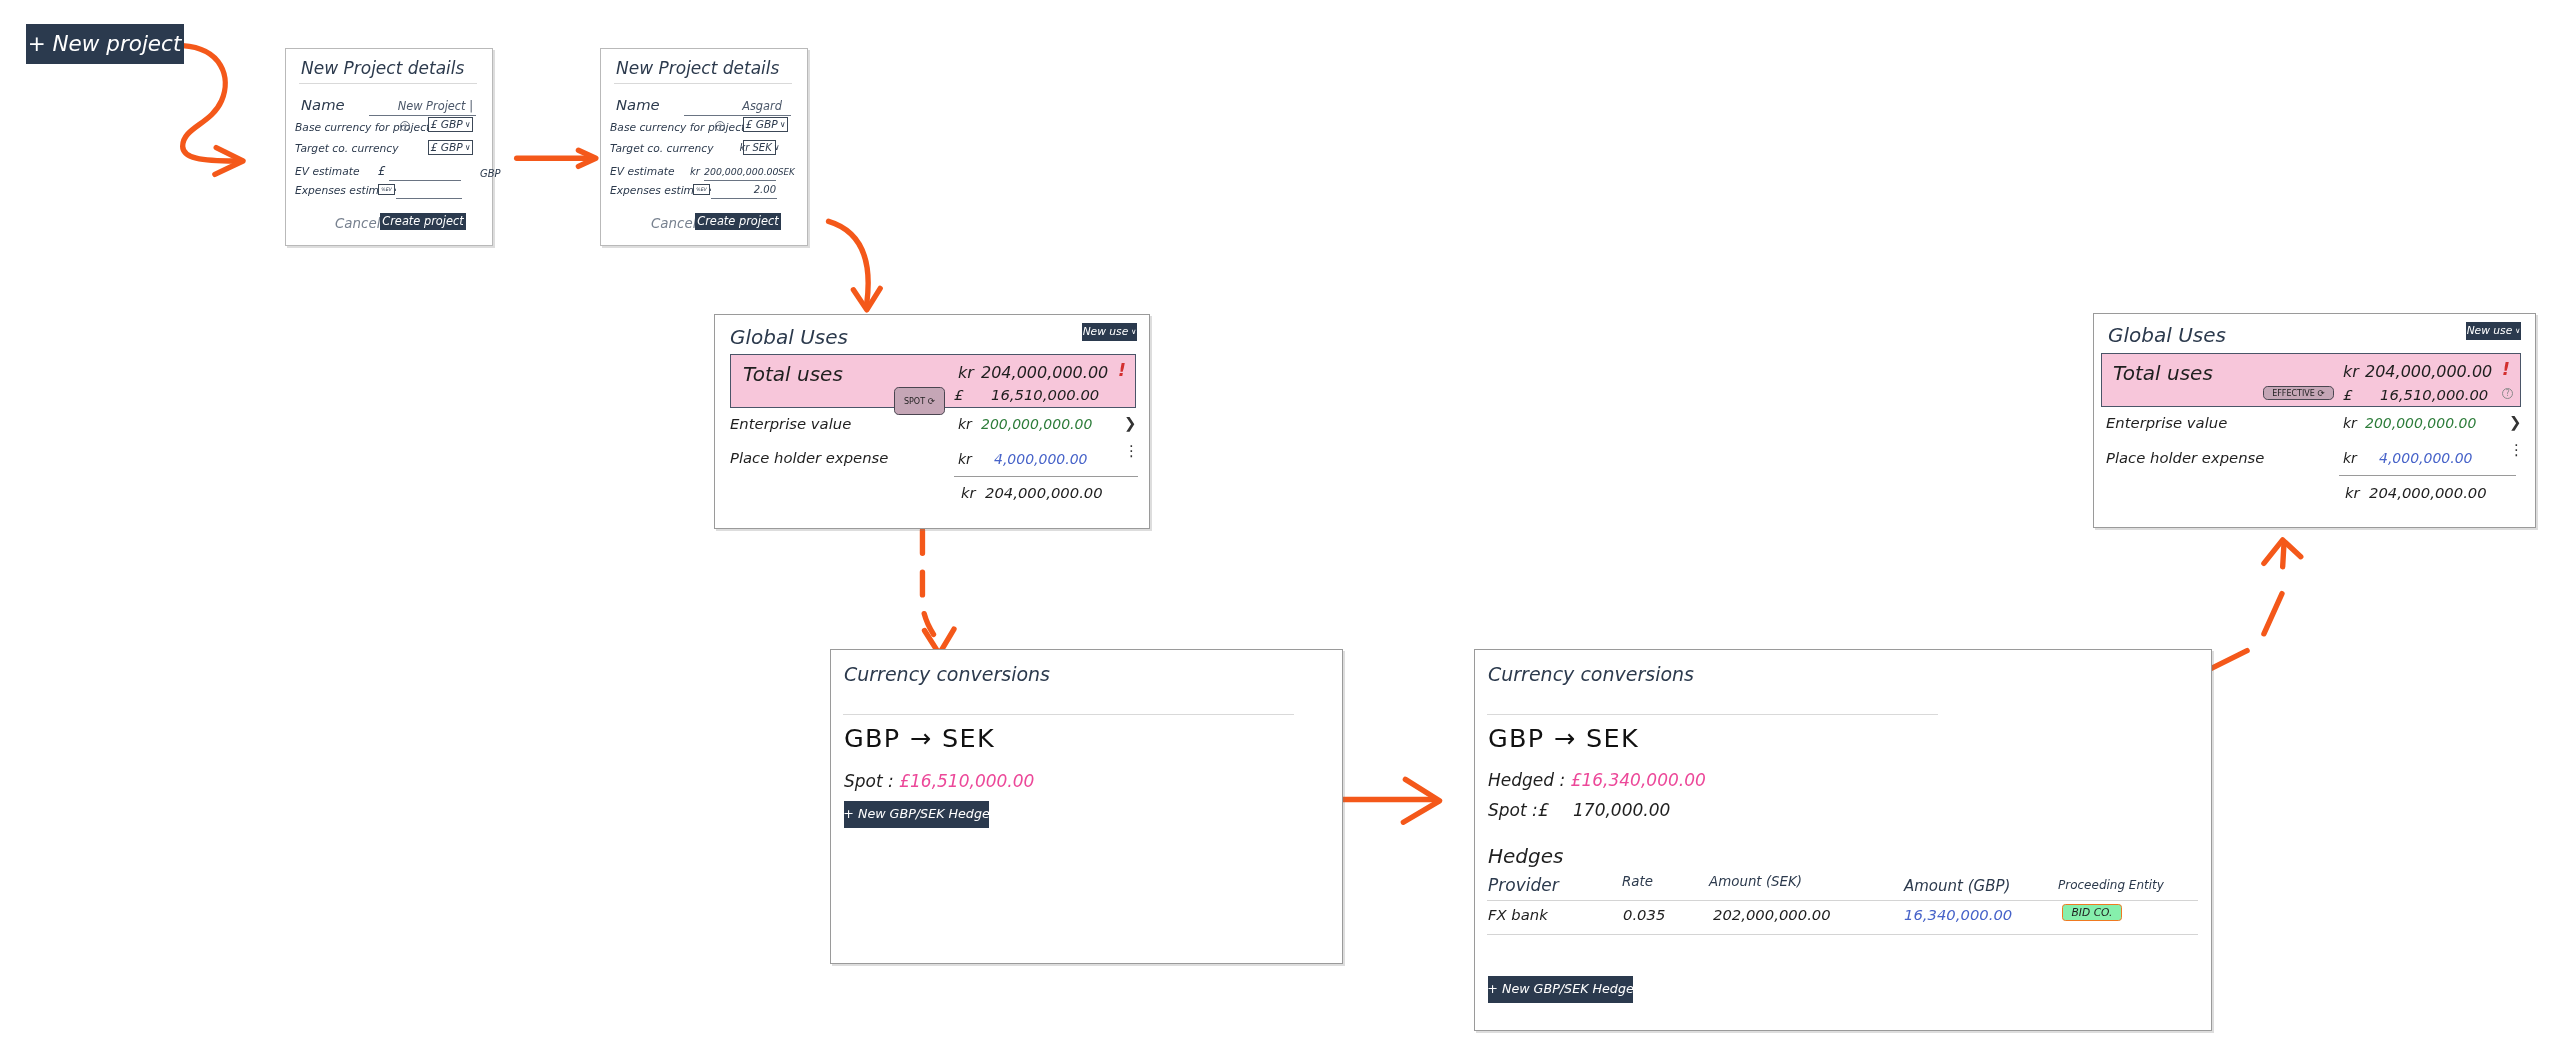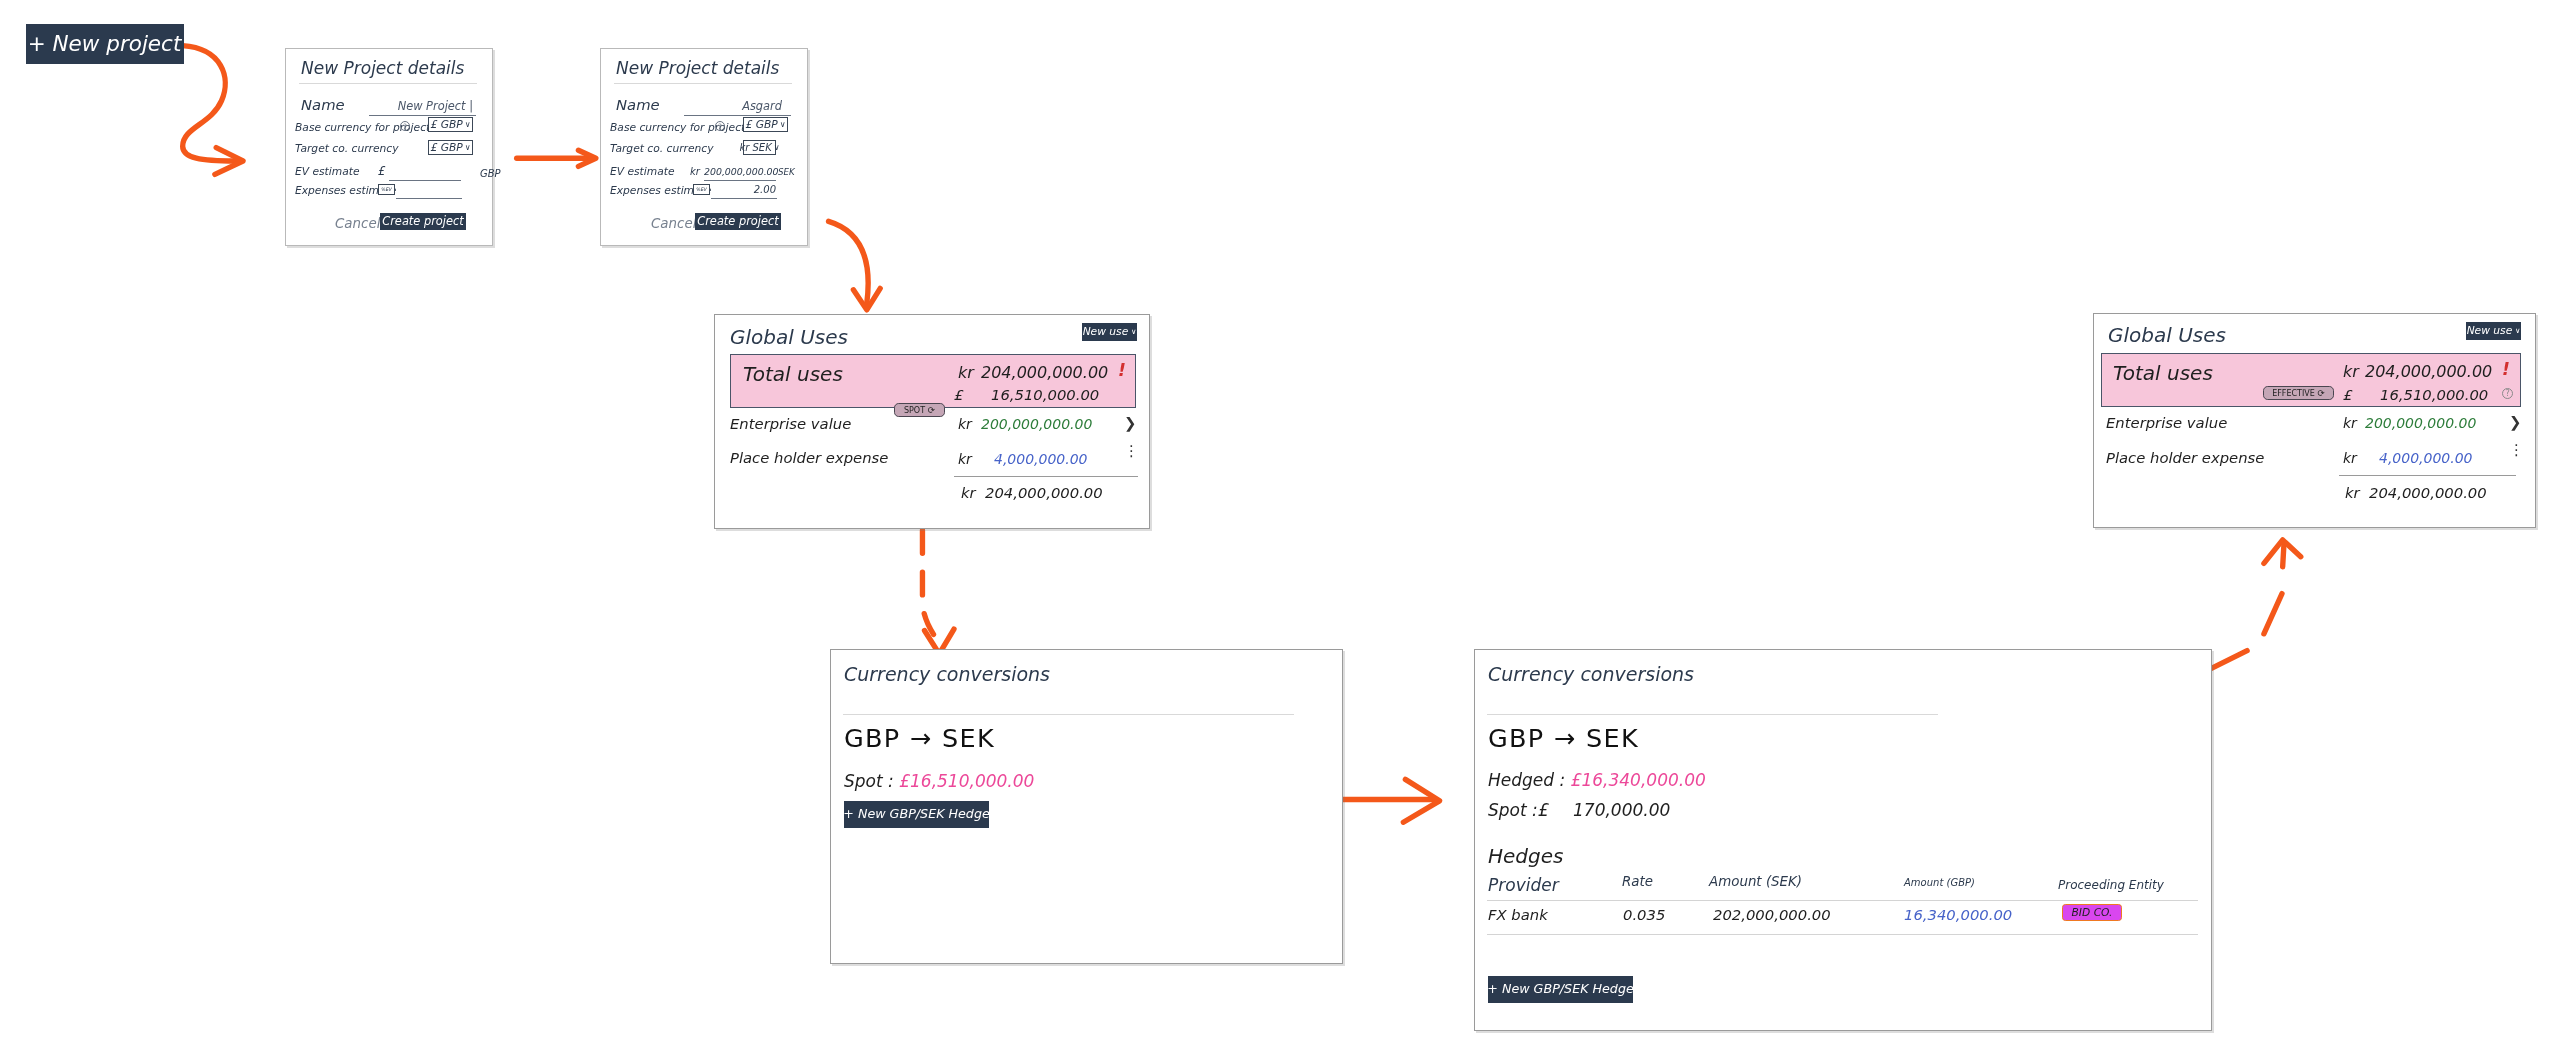--- a/index.html
+++ b/index.html
@@ -85,21 +85,21 @@
   .cc-line { position: absolute; font-style: italic; color: #1f1f1f; white-space: nowrap; }
   .cc-line .val { color: #ec4899; }
 
   
   .hedges-title { position: absolute; font-style: italic; color: #1f1f1f; white-space: nowrap; }
   .th { position: absolute; font-style: italic; color: #2c3a4d; white-space: nowrap; }
   .td { position: absolute; font-style: italic; color: #1f1f1f; white-space: nowrap; }
   .td.blue { color: #4763c9; }
   .tbl-rule { position: absolute; height: 1.1px; background: #d4d4d4; }
   .entity-chip {
-    position: absolute; background: #d946ef; border: 1.3px solid #ef7921;
+    position: absolute; background: #86efac; border: 1.3px solid #ef7921;
     border-radius: 3.4px; color: #1f1f1f; font-style: italic;
     display: flex; align-items: center; justify-content: center; white-space: nowrap;
   }
 
   svg.overlay { position: absolute; left: 0; top: 0; width: 2576px; height: 1051px; pointer-events: none; }
 </style>
 </head>
 <body>
 
 <div id="stage">
@@ -216,21 +216,21 @@
   <div class="dark-btn" style="left:1082px; top:323px; width:55px; height:18px; font-size:10.7px; gap:2.7px;">
     <span>New use</span>
     <span style="font-size:7.4px;">∨</span>
   </div>
 
   <div class="total-band" style="left:730px; top:354px; width:406px; height:54px;"></div>
   <div class="gu-label" style="left:743px; top:362px; font-size:20px;">Total uses</div>
   <div class="gu-amt" style="left:958px; top:363px; font-size:16px;">kr</div>
   <div class="gu-amt" style="left:981px; top:363px; font-size:16px;">204,000,000.00</div>
   <div class="bang" style="left:1118px; top:360px; font-size:17.4px;">!</div>
-  <div class="badge-pill" style="left:894px; top:387px; width:51px; height:14px; font-size:8px;margin-top:16px;">
+  <div class="badge-pill" style="left:894px; top:387px; width:51px; height:28px; font-size:8px;">
     <span>SPOT</span>
     <span style="font-size:8.7px;">⟳</span>
   </div>
   <div class="gu-amt" style="left:954px; top:386px; font-size:14.8px;">£</div>
   <div class="gu-amt" style="left:991px; top:386px; font-size:14.8px;">16,510,000.00</div>
 
   <div class="gu-label" style="left:730px; top:415px; font-size:14.8px;">Enterprise value</div>
   <div class="gu-amt" style="left:958px; top:416px; font-size:14px;">kr</div>
   <div class="gu-amt green" style="left:981px; top:416px; font-size:14px;">200,000,000.00</div>
   <div class="chev" style="left:1124px; top:414px; font-size:14.8px;">❯</div>
@@ -301,21 +301,21 @@
   </div>
   <div class="cc-line" style="left:1488px; top:800px; font-size:17px;">Spot :</div>
   <div class="cc-line" style="left:1538px; top:800px; font-size:17px;">£</div>
   <div class="cc-line" style="left:1573px; top:800px; font-size:17px;">170,000.00</div>
 
   <div class="hedges-title" style="left:1488px; top:844px; font-size:20px;">Hedges</div>
 
   <div class="th" style="left:1488px; top:875px; font-size:17px;">Provider</div>
   <div class="th" style="left:1622px; top:874px; font-size:13.4px;">Rate</div>
   <div class="th" style="left:1709px; top:874px; font-size:13.4px;">Amount (SEK)</div>
-  <div class="th" style="left:1904px; top:877px; font-size:10px;">Amount (GBP)</div>
+  <div class="th" style="left:1904px; top:877px; font-size:15px;">Amount (GBP)</div>
   <div class="th" style="left:2058px; top:878px; font-size:12px;">Proceeding Entity</div>
 
   <div class="tbl-rule" style="left:1487px; top:900px; width:711px;"></div>
 
   <div class="td" style="left:1488px; top:906px; font-size:14.8px;">FX bank</div>
   <div class="td" style="left:1623px; top:906px; font-size:14.8px;">0.035</div>
   <div class="td" style="left:1713px; top:906px; font-size:14.8px;">202,000,000.00</div>
   <div class="td blue" style="left:1904px; top:906px; font-size:14.8px;">16,340,000.00</div>
   <div class="entity-chip" style="left:2062px; top:904px; width:60px; height:17.4px; font-size:10.7px;">BID CO.</div>
 

